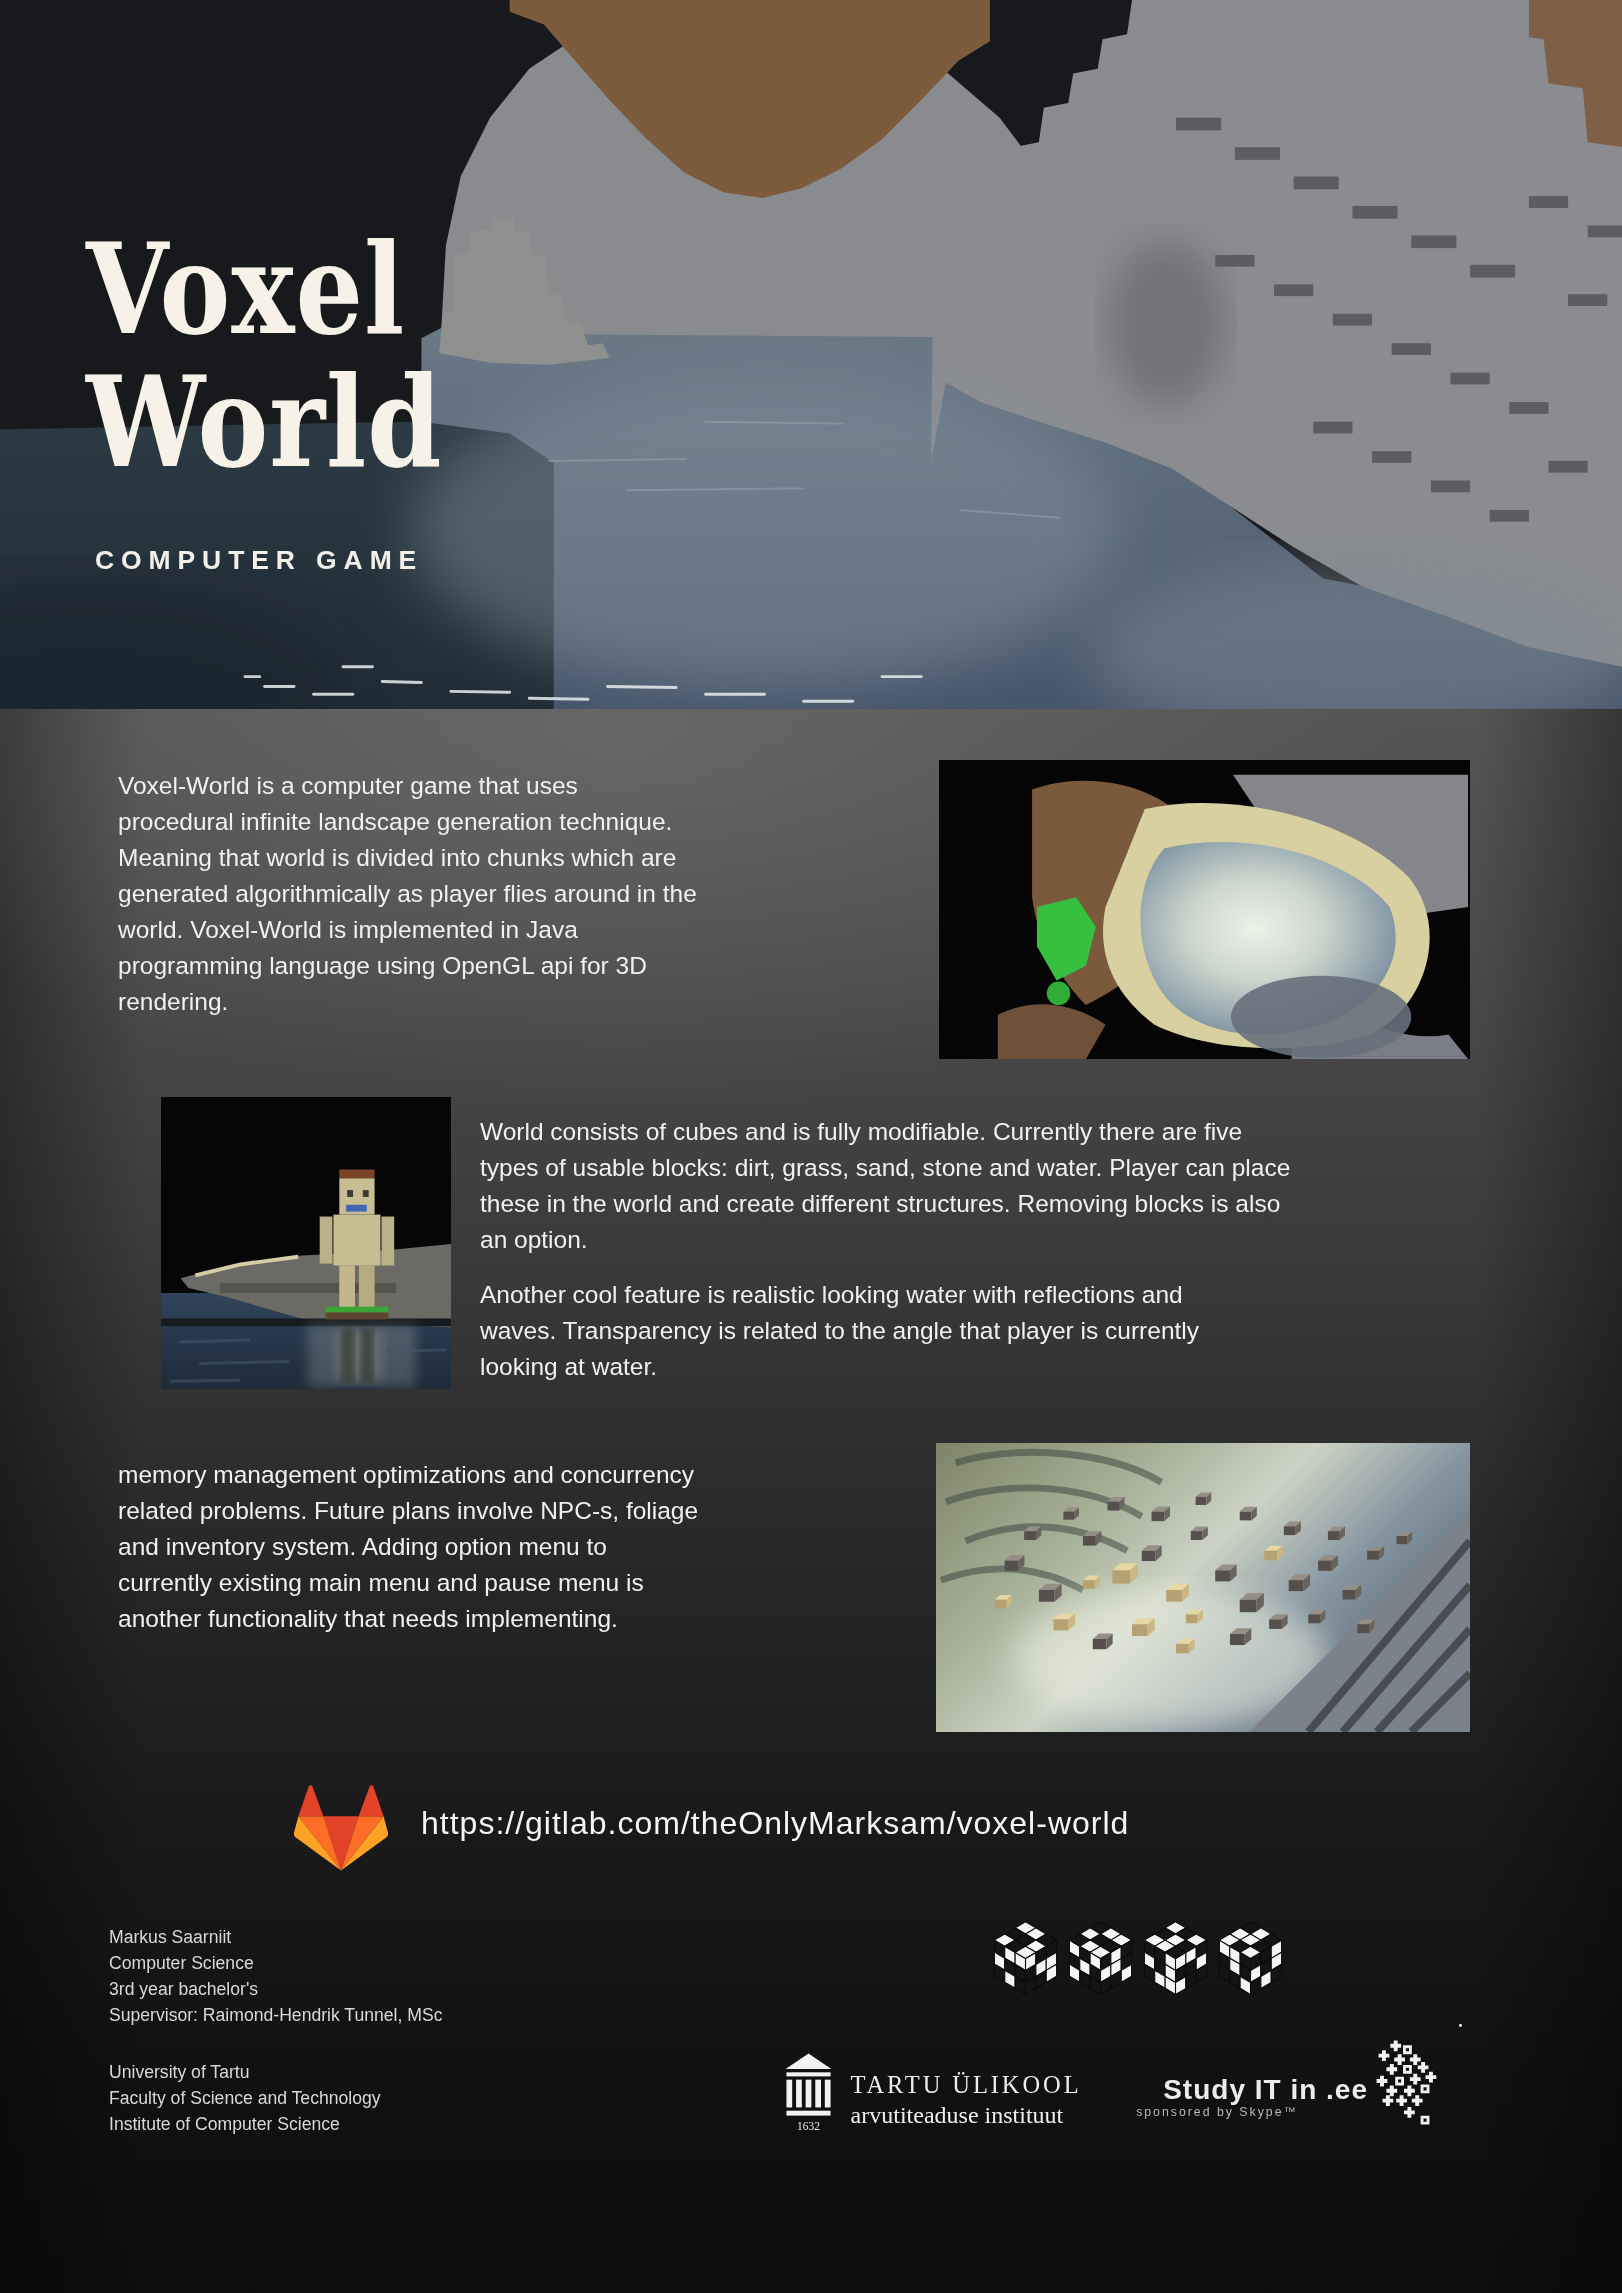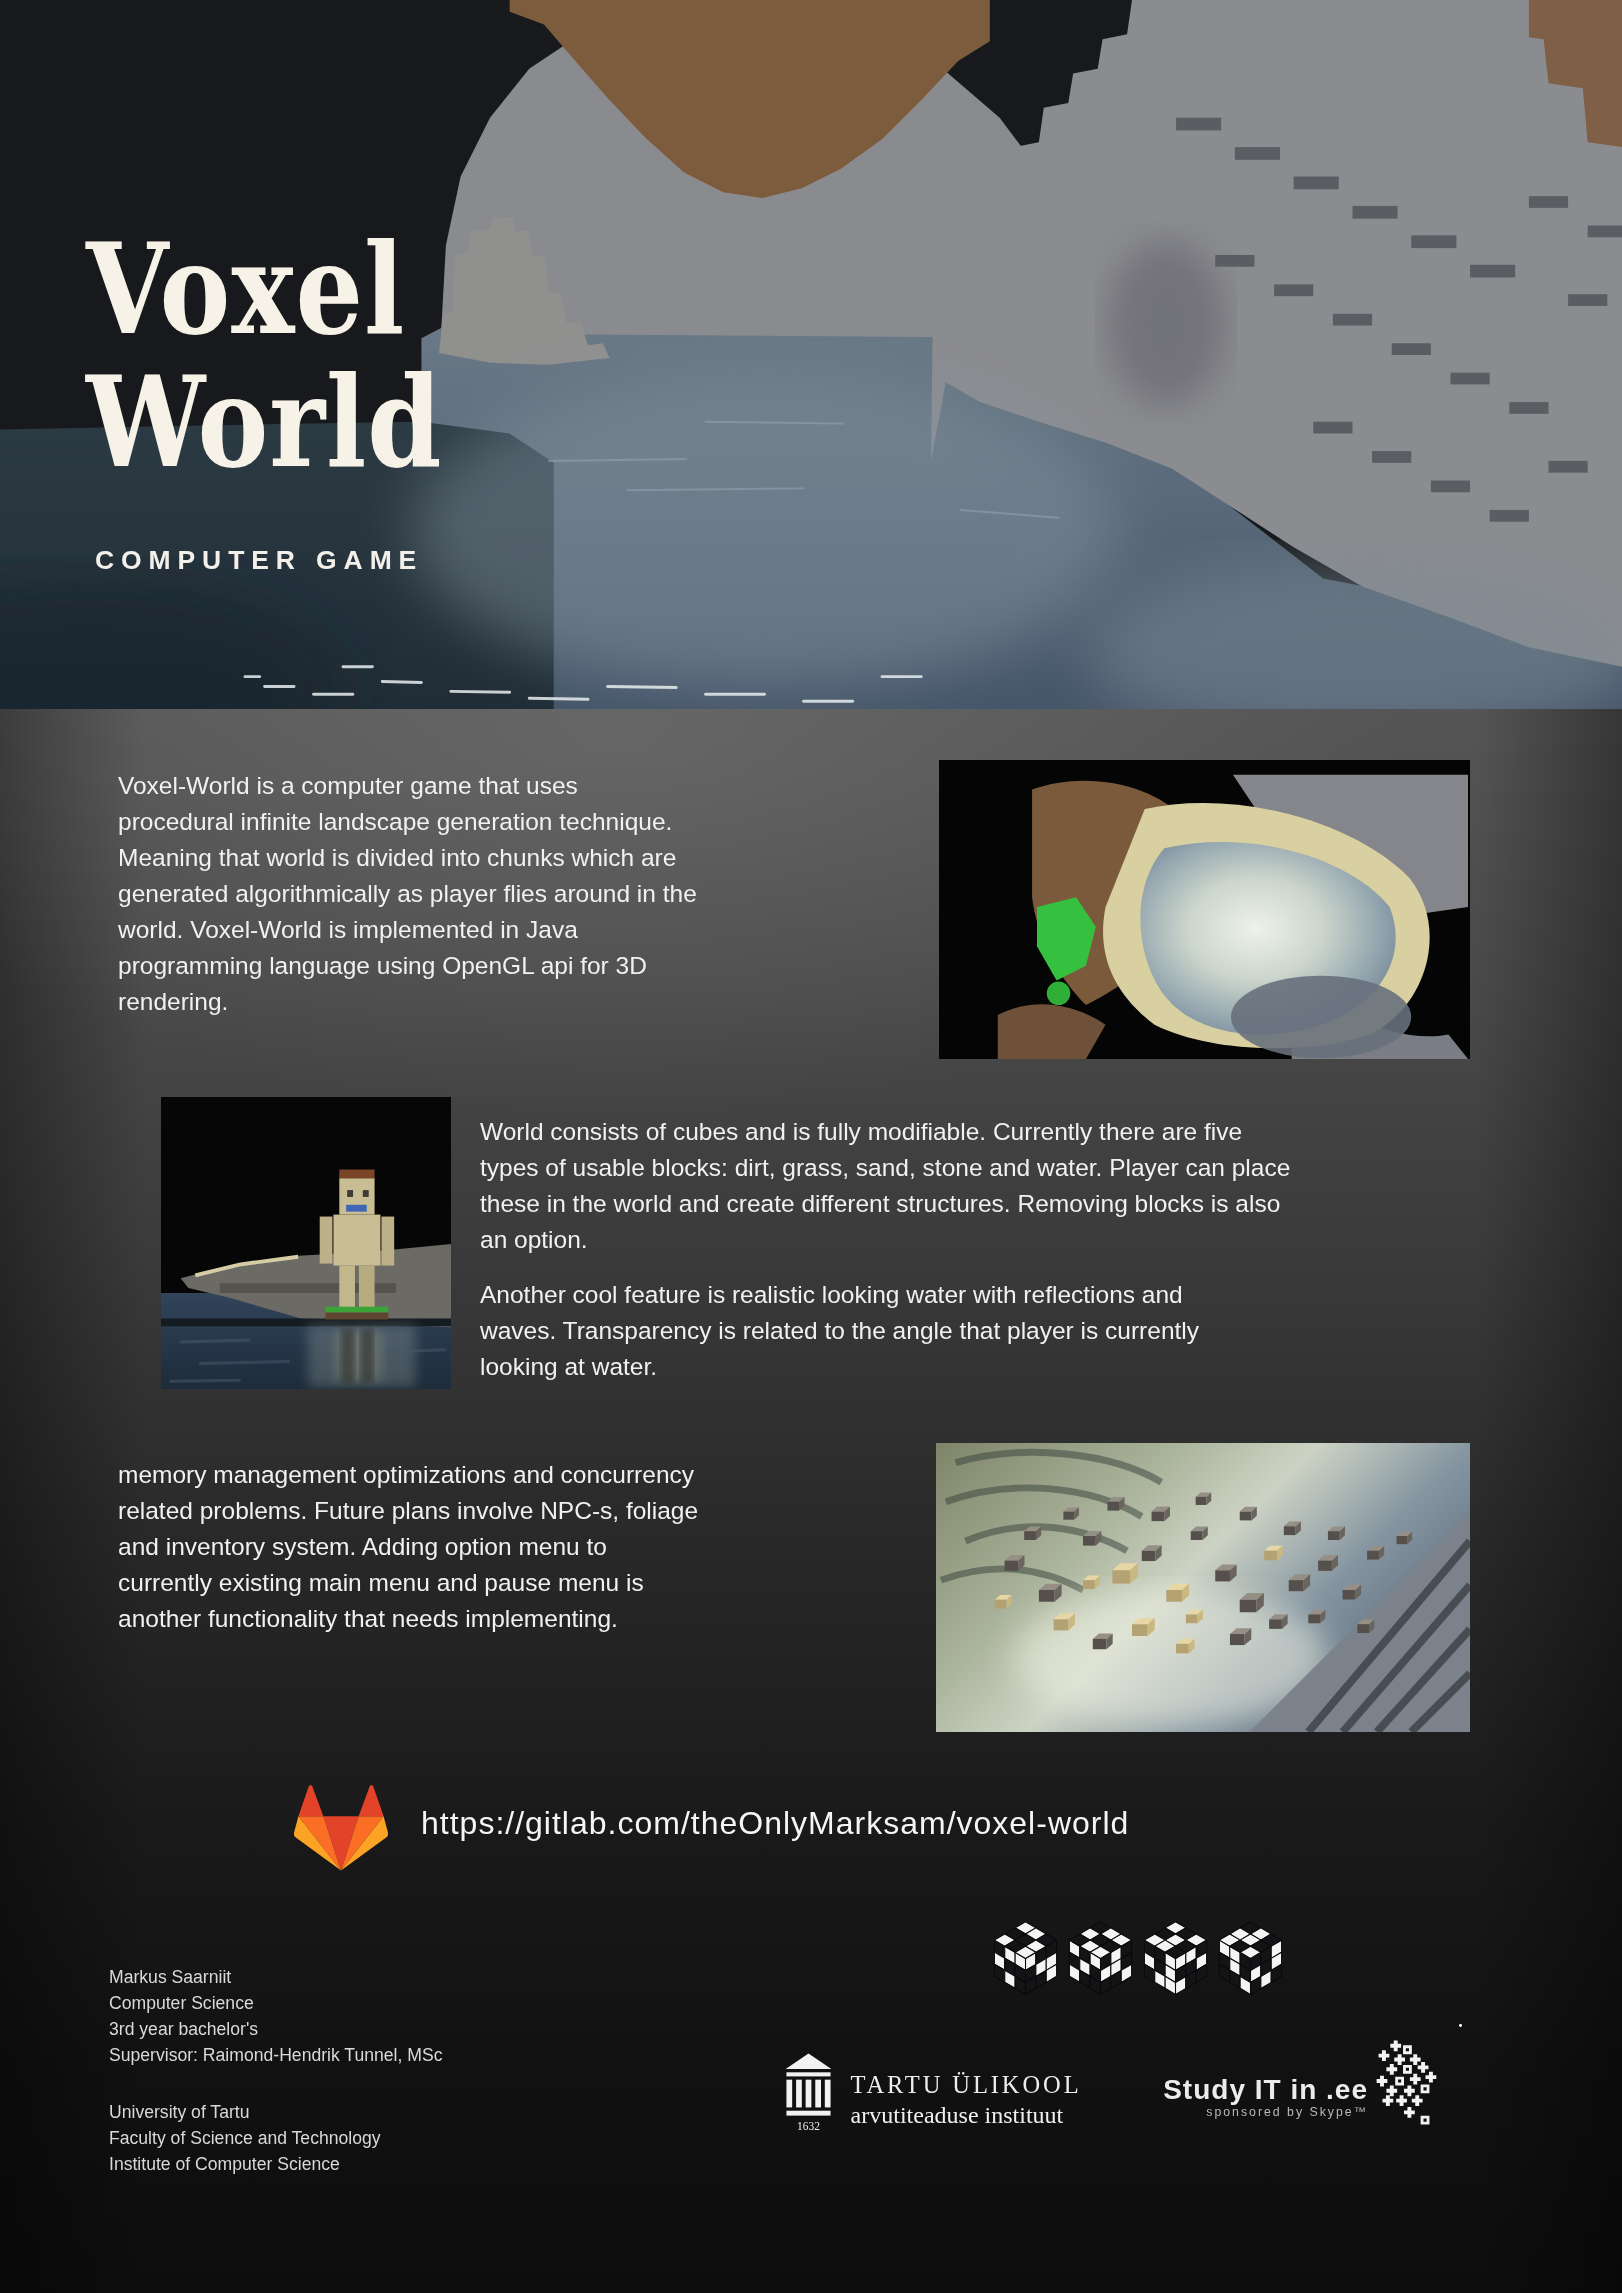--- a/index.html
+++ b/index.html
@@ -25,33 +25,33 @@
   #p1{left:108px;top:49px;}
   #p2{left:470px;top:395px;}
   #p2 .gap{height:18.6px;}
   #p3{left:108px;top:738px;}
   .imgbox{position:absolute;display:block;}
   #img1{left:939px;top:51px;width:531px;height:299px;}
   #img2{left:161px;top:388px;width:290px;height:292px;}
   #img3{left:936px;top:734px;width:534px;height:289px;}
   #gitlab-logo{left:294px;top:1074px;width:94px;height:90px;position:absolute;}
   #repo-url{position:absolute;left:421px;top:1096px;font-size:32px;color:#f5f5f5;letter-spacing:1px;text-align:center;}
-  .credit{position:absolute;font-size:17.6px;line-height:26px;color:#d9d9d9;margin-top:40px;}
+  .credit{position:absolute;font-size:17.6px;line-height:26px;color:#d9d9d9;}
   #author{left:109px;top:1215px;}
   #institution{left:109px;top:1350px;}
   #cubes{position:absolute;left:990px;top:1207px;display:flex;gap:3.9px;}
   #cubes svg{width:71px;height:84px;}
   #ut-logo{position:absolute;left:784px;top:1341px;display:flex;gap:17.6px;align-items:flex-start;}
   #ut-logo .bld{width:49px;height:92px;}
   .ut-text{padding-top:21.6px;}
   .ut-name{font-family:"Liberation Serif",serif;font-size:24.5px;letter-spacing:2.9px;color:#ededed;line-height:25.5px;}
   .ut-sub{font-family:Liberation Serif, serif;font-size:24px;color:#f0f0f0;line-height:37px;}
   #studyit{position:absolute;left:1066px;top:1366px;width:302px;text-align:right;}
   .sit-title{font-size:28px;font-weight:700;color:#ececec;line-height:29px;letter-spacing:1px;}
-  .sit-sub{font-size:12.3px;letter-spacing:2px;color:#b9b9b9;line-height:17.6px;}
+  .sit-sub{font-size:12.3px;letter-spacing:2px;color:#b9b9b9;line-height:17.6px;text-align:center;}
   #sit-pattern{position:absolute;left:1370px;top:1329px;width:69px;height:90px;}
   #tiny-dot{position:absolute;left:1459px;top:1315px;width:2.9px;height:2.9px;background:#fff;border-radius:50%;}
 </style>
 </head>
 <body>
 
 <div class="poster">
 
   <section class="hero">
     <svg class="heroart" viewBox="0 0 1655 723" preserveAspectRatio="none">

